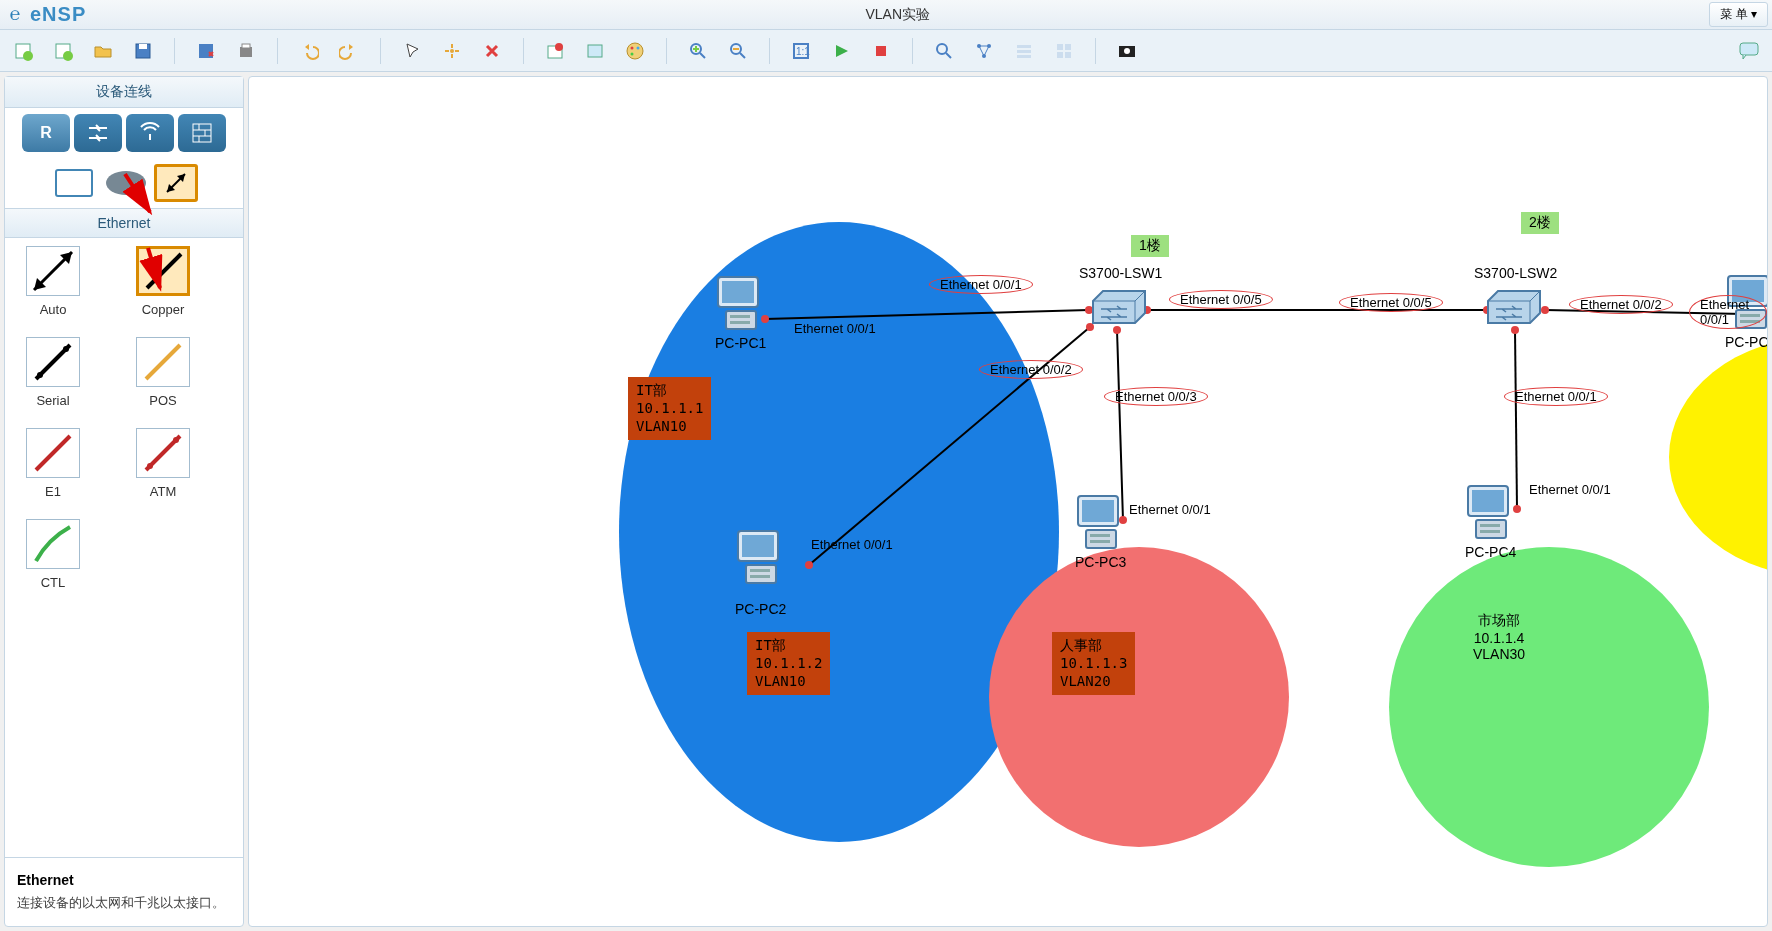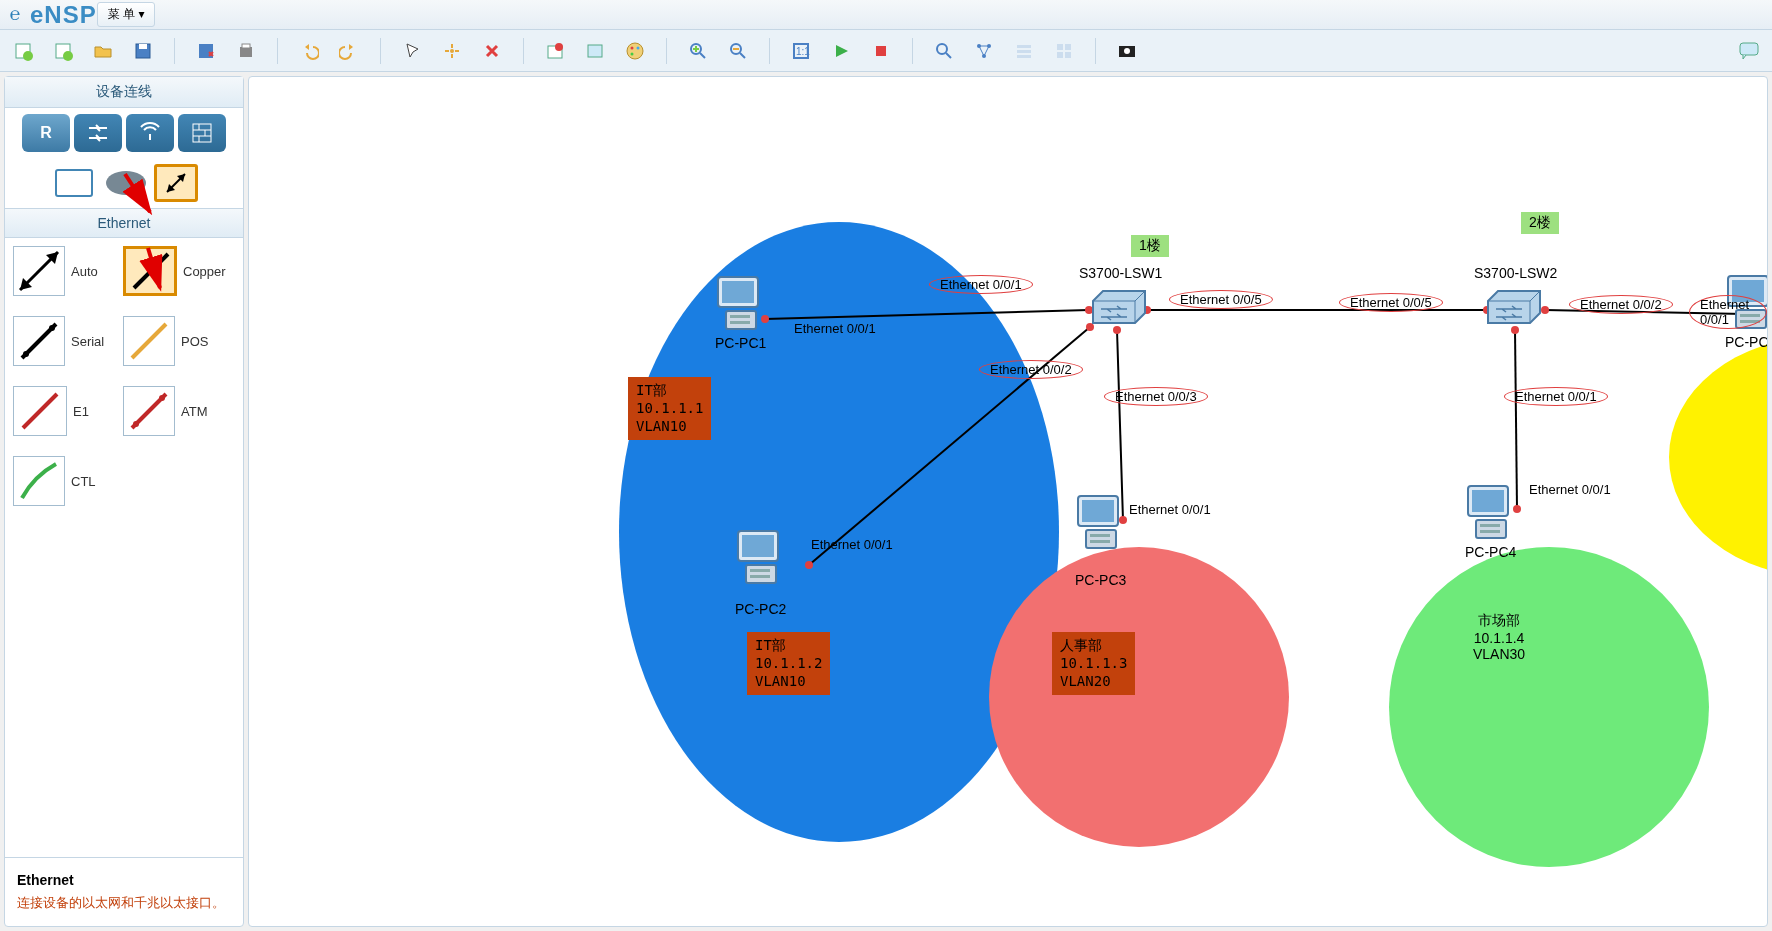--- a/index.html
+++ b/index.html
@@ -2,21 +2,21 @@
 <html><head>
 <meta charset="utf-8">
 <style>
 * { box-sizing: border-box; margin: 0; padding: 0; font-family: Arial, "Microsoft YaHei", sans-serif; }
 body { background: #f0f0f0; width: 1772px; height: 931px; overflow: hidden; }
 
 
 .titlebar { height: 30px; background: linear-gradient(#f5f8fa, #e6eef5); border-bottom: 1px solid #c5d6e4; display: flex; align-items: center; padding: 0 4px; }
 .logo { display: flex; align-items: center; gap: 4px; }
 .logo-icon { width: 22px; height: 22px; display: flex; align-items: center; justify-content: center; color: #2b7fb8; font-weight: bold; font-size: 18px; }
-.logo-text { color: #3a8cc4; font-weight: bold; font-size: 24px; letter-spacing: 1px; }
+.logo-text { color: #3a8cc4; font-weight: bold; font-size: 20px; letter-spacing: 1px; }
 .title { flex: 1; text-align: center; font-size: 14px; color: #333; }
 .menu-btn { border: 1px solid #c5d6e4; border-radius: 3px; padding: 3px 10px; font-size: 12px; background: linear-gradient(#fff,#e8f0f6); cursor: pointer; }
 
 
 .toolbar { height: 42px; background: #eaf2f8; border-bottom: 1px solid #c5d6e4; display: flex; align-items: center; padding: 0 8px; gap: 10px; }
 .tbtn { width: 30px; height: 30px; border: 1px solid transparent; border-radius: 3px; display: flex; align-items: center; justify-content: center; cursor: pointer; }
 .tsep { width: 1px; height: 26px; background: #c5d6e4; margin: 0 6px; }
 .tbtn-chat { margin-left: auto; }
 
 
@@ -24,27 +24,27 @@
 .sidebar { width: 240px; background: #fff; border: 1px solid #c5d6e4; border-radius: 4px; margin: 4px; display: flex; flex-direction: column; }
 .sb-header { background: linear-gradient(#f4f8fb,#e0ecf5); text-align: center; padding: 6px 0; font-size: 14px; color: #2b5a7a; border-bottom: 1px solid #c5d6e4; }
 .dev-row { display: flex; gap: 4px; padding: 6px; justify-content: center; }
 .dev-item { width: 48px; height: 38px; display: flex; align-items: center; justify-content: center; cursor: pointer; border-radius: 3px; }
 .dev-router { background: linear-gradient(#6ea7cd,#3d7aa5); color: #fff; font-weight: bold; border-radius: 6px; }
 .dev-sq { background: linear-gradient(#4286b5,#2d6a94); border-radius: 6px; }
 .dev-monitor { border: 2px solid #4286b5; border-radius: 3px; width: 38px; height: 28px; position: relative; }
 .dev-cloud { width: 40px; height: 24px; background: #778894; border-radius: 50%; }
 .dev-conn { border: 3px solid #d98a00; width: 44px; height: 38px; background: #ffe9bc; display: flex; align-items: center; justify-content: center; }
 .cable-list { padding: 8px; display: flex; flex-wrap: wrap; gap: 20px 30px; }
-.cable-item { width: 80px; display: flex; align-items: center; gap: 6px; cursor: pointer; }
+.cable-item { width: 80px; display: flex; flex-direction: column; align-items: center; gap: 6px; cursor: pointer; }
 .cable-box { width: 54px; height: 50px; border: 1px solid #a3bccf; display: flex; align-items: center; justify-content: center; background: #fff; }
 .cable-box.sel { border: 3px solid #d98a00; background: #ffe9bc; }
 .cable-label { font-size: 13px; color: #333; }
 .sb-desc { margin-top: auto; border-top: 1px solid #c5d6e4; padding: 14px 12px; font-size: 14px; }
 .sb-desc-title { font-weight: bold; margin-bottom: 6px; }
-.sb-desc-text { font-size: 13px; color: #c2410c; line-height: 1.4; }
+.sb-desc-text { font-size: 13px; color: #404040; line-height: 1.4; }
 
 
 .canvas { flex: 1; background: #fff; border: 1px solid #c5d6e4; border-radius: 4px; margin: 4px 4px 4px 0; position: relative; overflow: hidden; }
 .zone { position: absolute; border-radius: 50%; }
 .node-label { position: absolute; font-size: 14px; color: #000; white-space: nowrap; text-align: center; }
 .port-label { position: absolute; font-size: 13px; color: #000; white-space: nowrap; }
 .port-oval { position: absolute; border: 1px solid #e04040; border-radius: 50%; padding: 1px 10px; font-size: 13px; background: transparent; }
 .text-box { position: absolute; background: #c2410c; padding: 4px 8px; font-family: monospace; font-size: 14px; line-height: 1.3; white-space: pre; }
 .floor-tag { position: absolute; background: #9de080; padding: 2px 8px; font-size: 14px; margin-left: 32px; }
 
@@ -55,20 +55,21 @@
 
 </style>
 </head>
 <body>
 
 <div class="titlebar">
   <div class="logo">
     <span class="logo-icon">℮</span>
     <span class="logo-text">eNSP</span>
   </div>
+  <div class="title">VLAN实验</div>
   <button class="menu-btn"><span>菜 单</span> ▾</button>
 </div>
 
 <div class="toolbar">
   <div class="tbtn">
       <svg width="20" height="20">
         <rect x="3" y="3" width="14" height="14" fill="#fff" stroke="#5a8"></rect>
         <circle cx="15" cy="15" r="5" fill="#7c4"></circle>
       </svg>
     </div>
@@ -394,21 +395,21 @@
           <rect x="18" y="46" width="20" height="3" fill="#8aa"></rect>
         </svg></div>
       <div class="node-label" style="left: 486px; top: 524px;">PC-PC2</div>
       <div class="dev" style="left: 823px; top: 417px;"><svg width="54" height="56">
           <rect x="6" y="2" width="40" height="30" rx="3" fill="#dce9f5" stroke="#4a7aa5" stroke-width="2"></rect>
           <rect x="10" y="6" width="32" height="22" fill="#6fa8d6"></rect>
           <rect x="14" y="36" width="30" height="18" rx="2" fill="#cdd9e5" stroke="#4a7aa5" stroke-width="2"></rect>
           <rect x="18" y="40" width="20" height="3" fill="#8aa"></rect>
           <rect x="18" y="46" width="20" height="3" fill="#8aa"></rect>
         </svg></div>
-      <div class="node-label" style="left: 826px; top: 477px; margin-top: 18px;">PC-PC3</div>
+      <div class="node-label" style="left: 826px; top: 477px;">PC-PC3</div>
       <div class="dev" style="left: 1213px; top: 407px;"><svg width="54" height="56">
           <rect x="6" y="2" width="40" height="30" rx="3" fill="#dce9f5" stroke="#4a7aa5" stroke-width="2"></rect>
           <rect x="10" y="6" width="32" height="22" fill="#6fa8d6"></rect>
           <rect x="14" y="36" width="30" height="18" rx="2" fill="#cdd9e5" stroke="#4a7aa5" stroke-width="2"></rect>
           <rect x="18" y="40" width="20" height="3" fill="#8aa"></rect>
           <rect x="18" y="46" width="20" height="3" fill="#8aa"></rect>
         </svg></div>
       <div class="node-label" style="left: 1216px; top: 467px;">PC-PC4</div>
       <div class="dev" style="left: 1473px; top: 197px;"><svg width="54" height="56">
           <rect x="6" y="2" width="40" height="30" rx="3" fill="#dce9f5" stroke="#4a7aa5" stroke-width="2"></rect>

